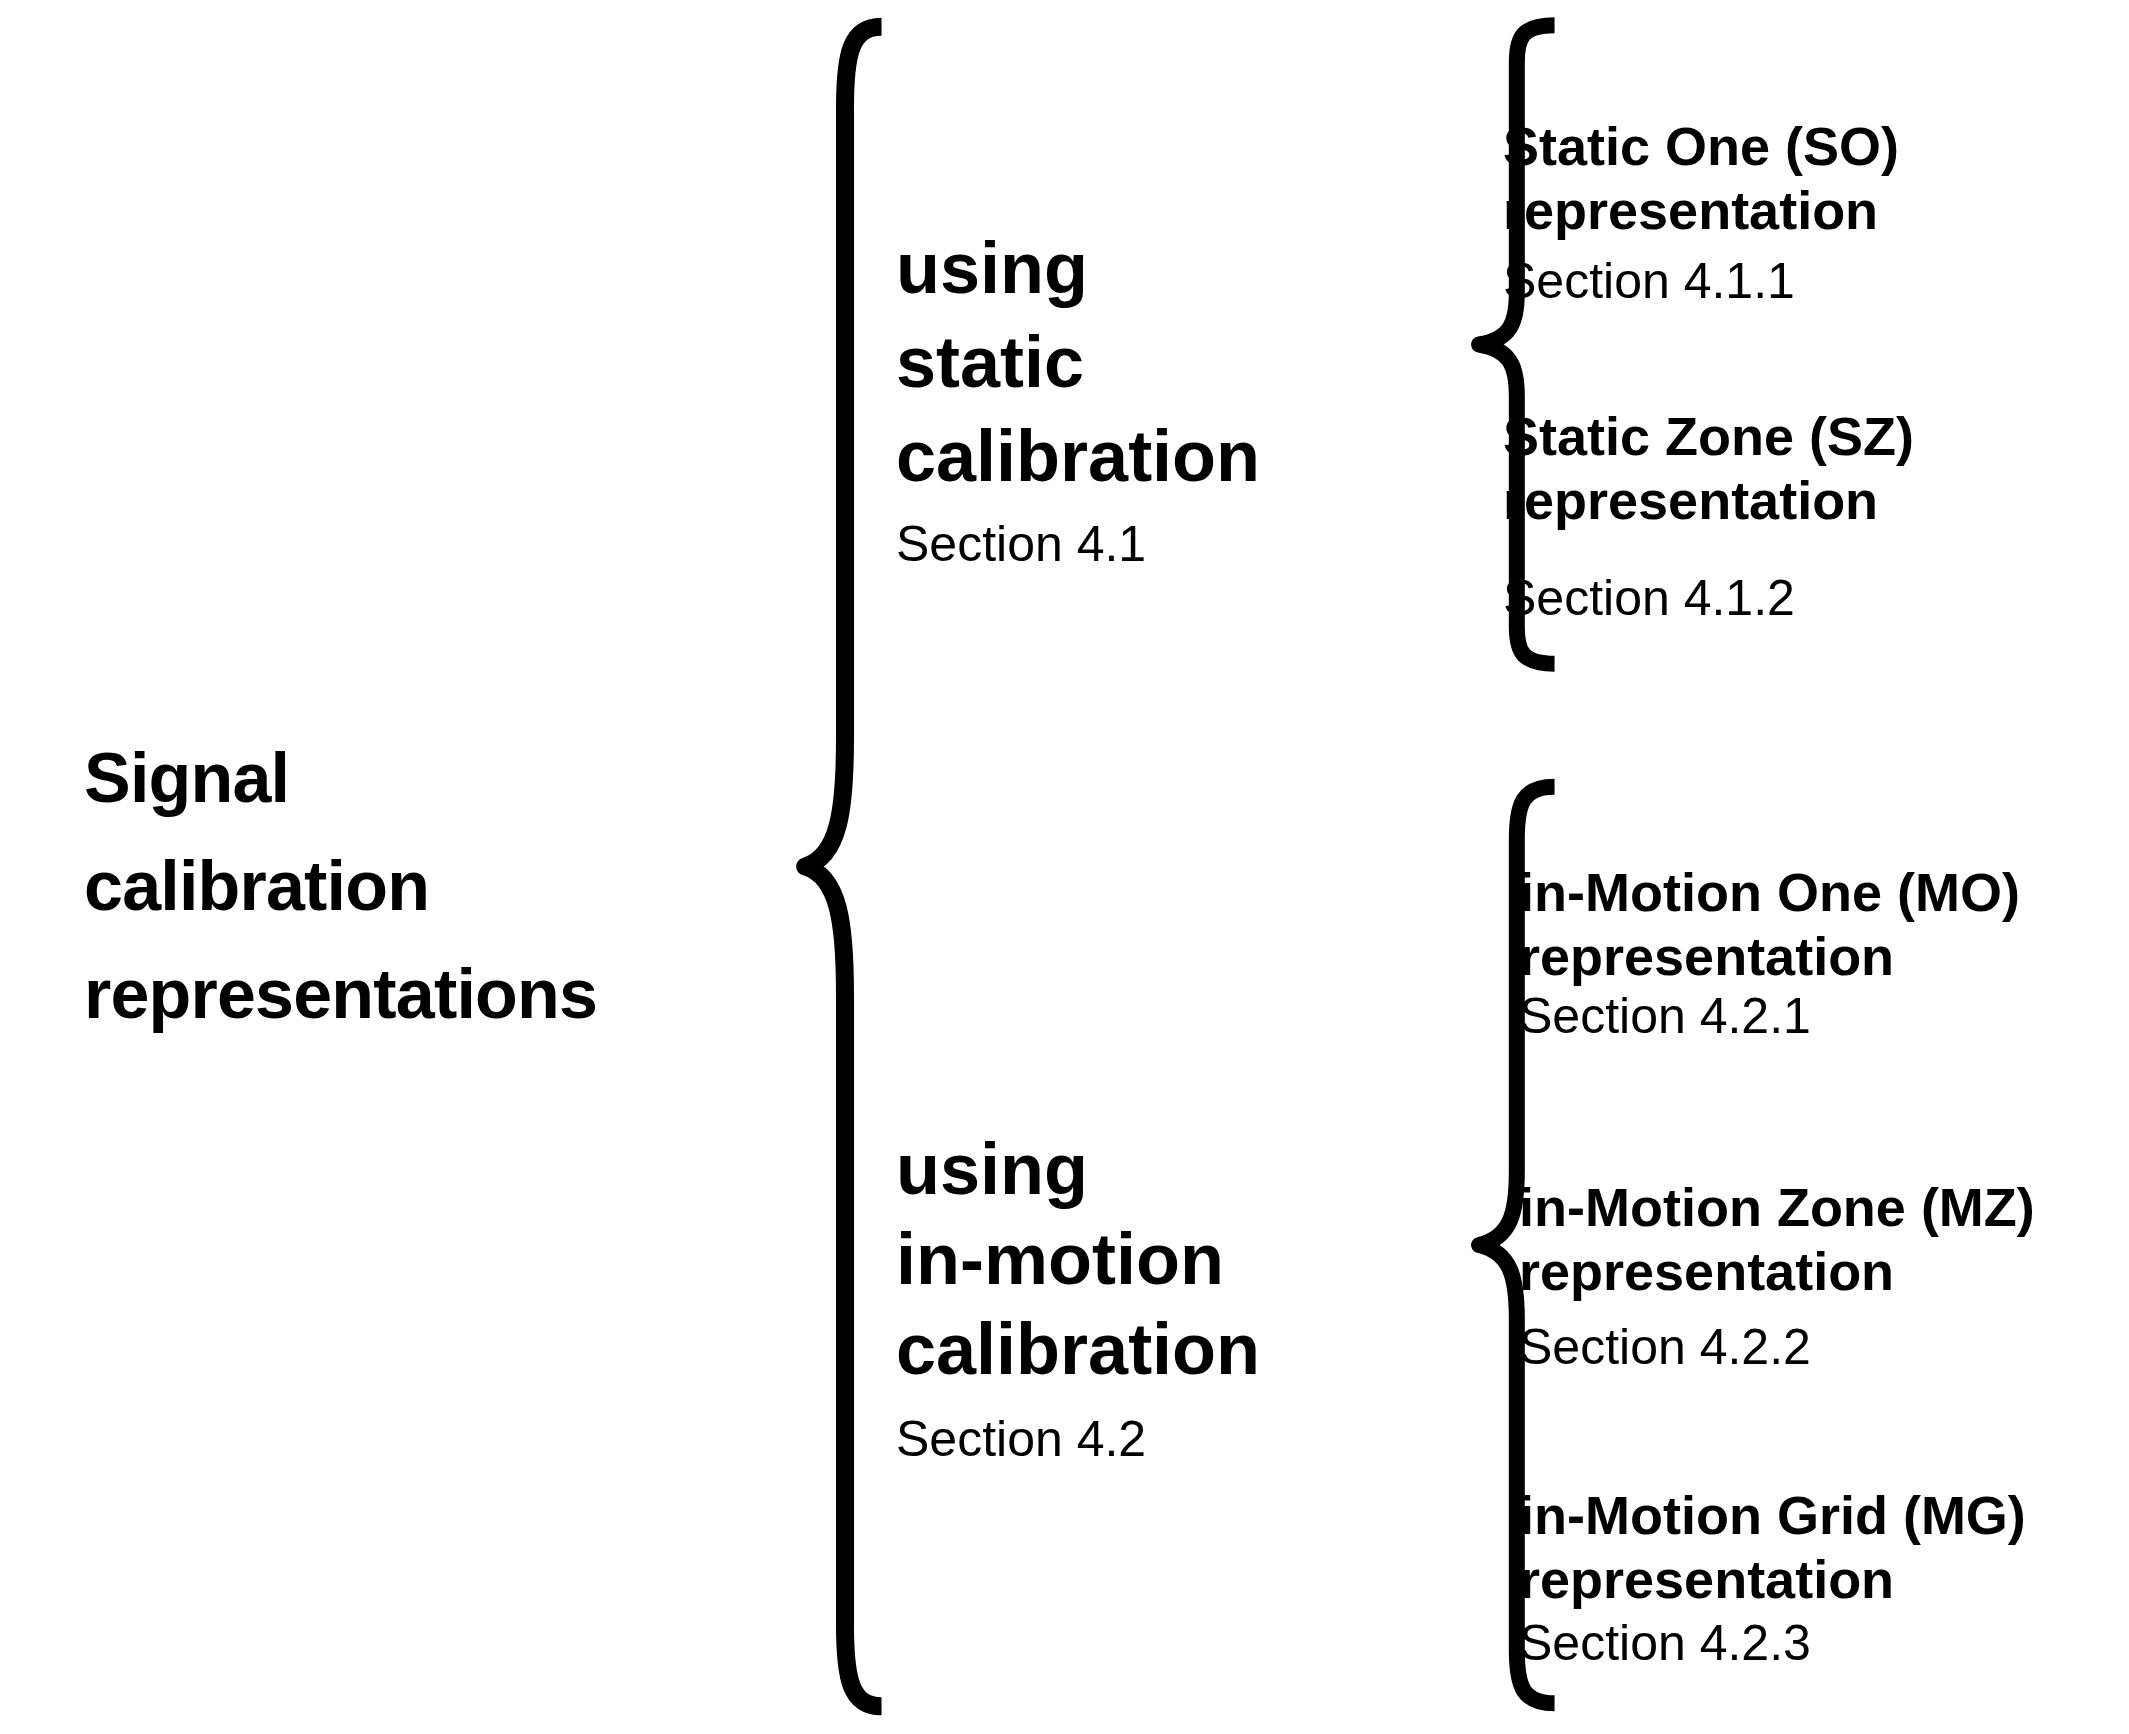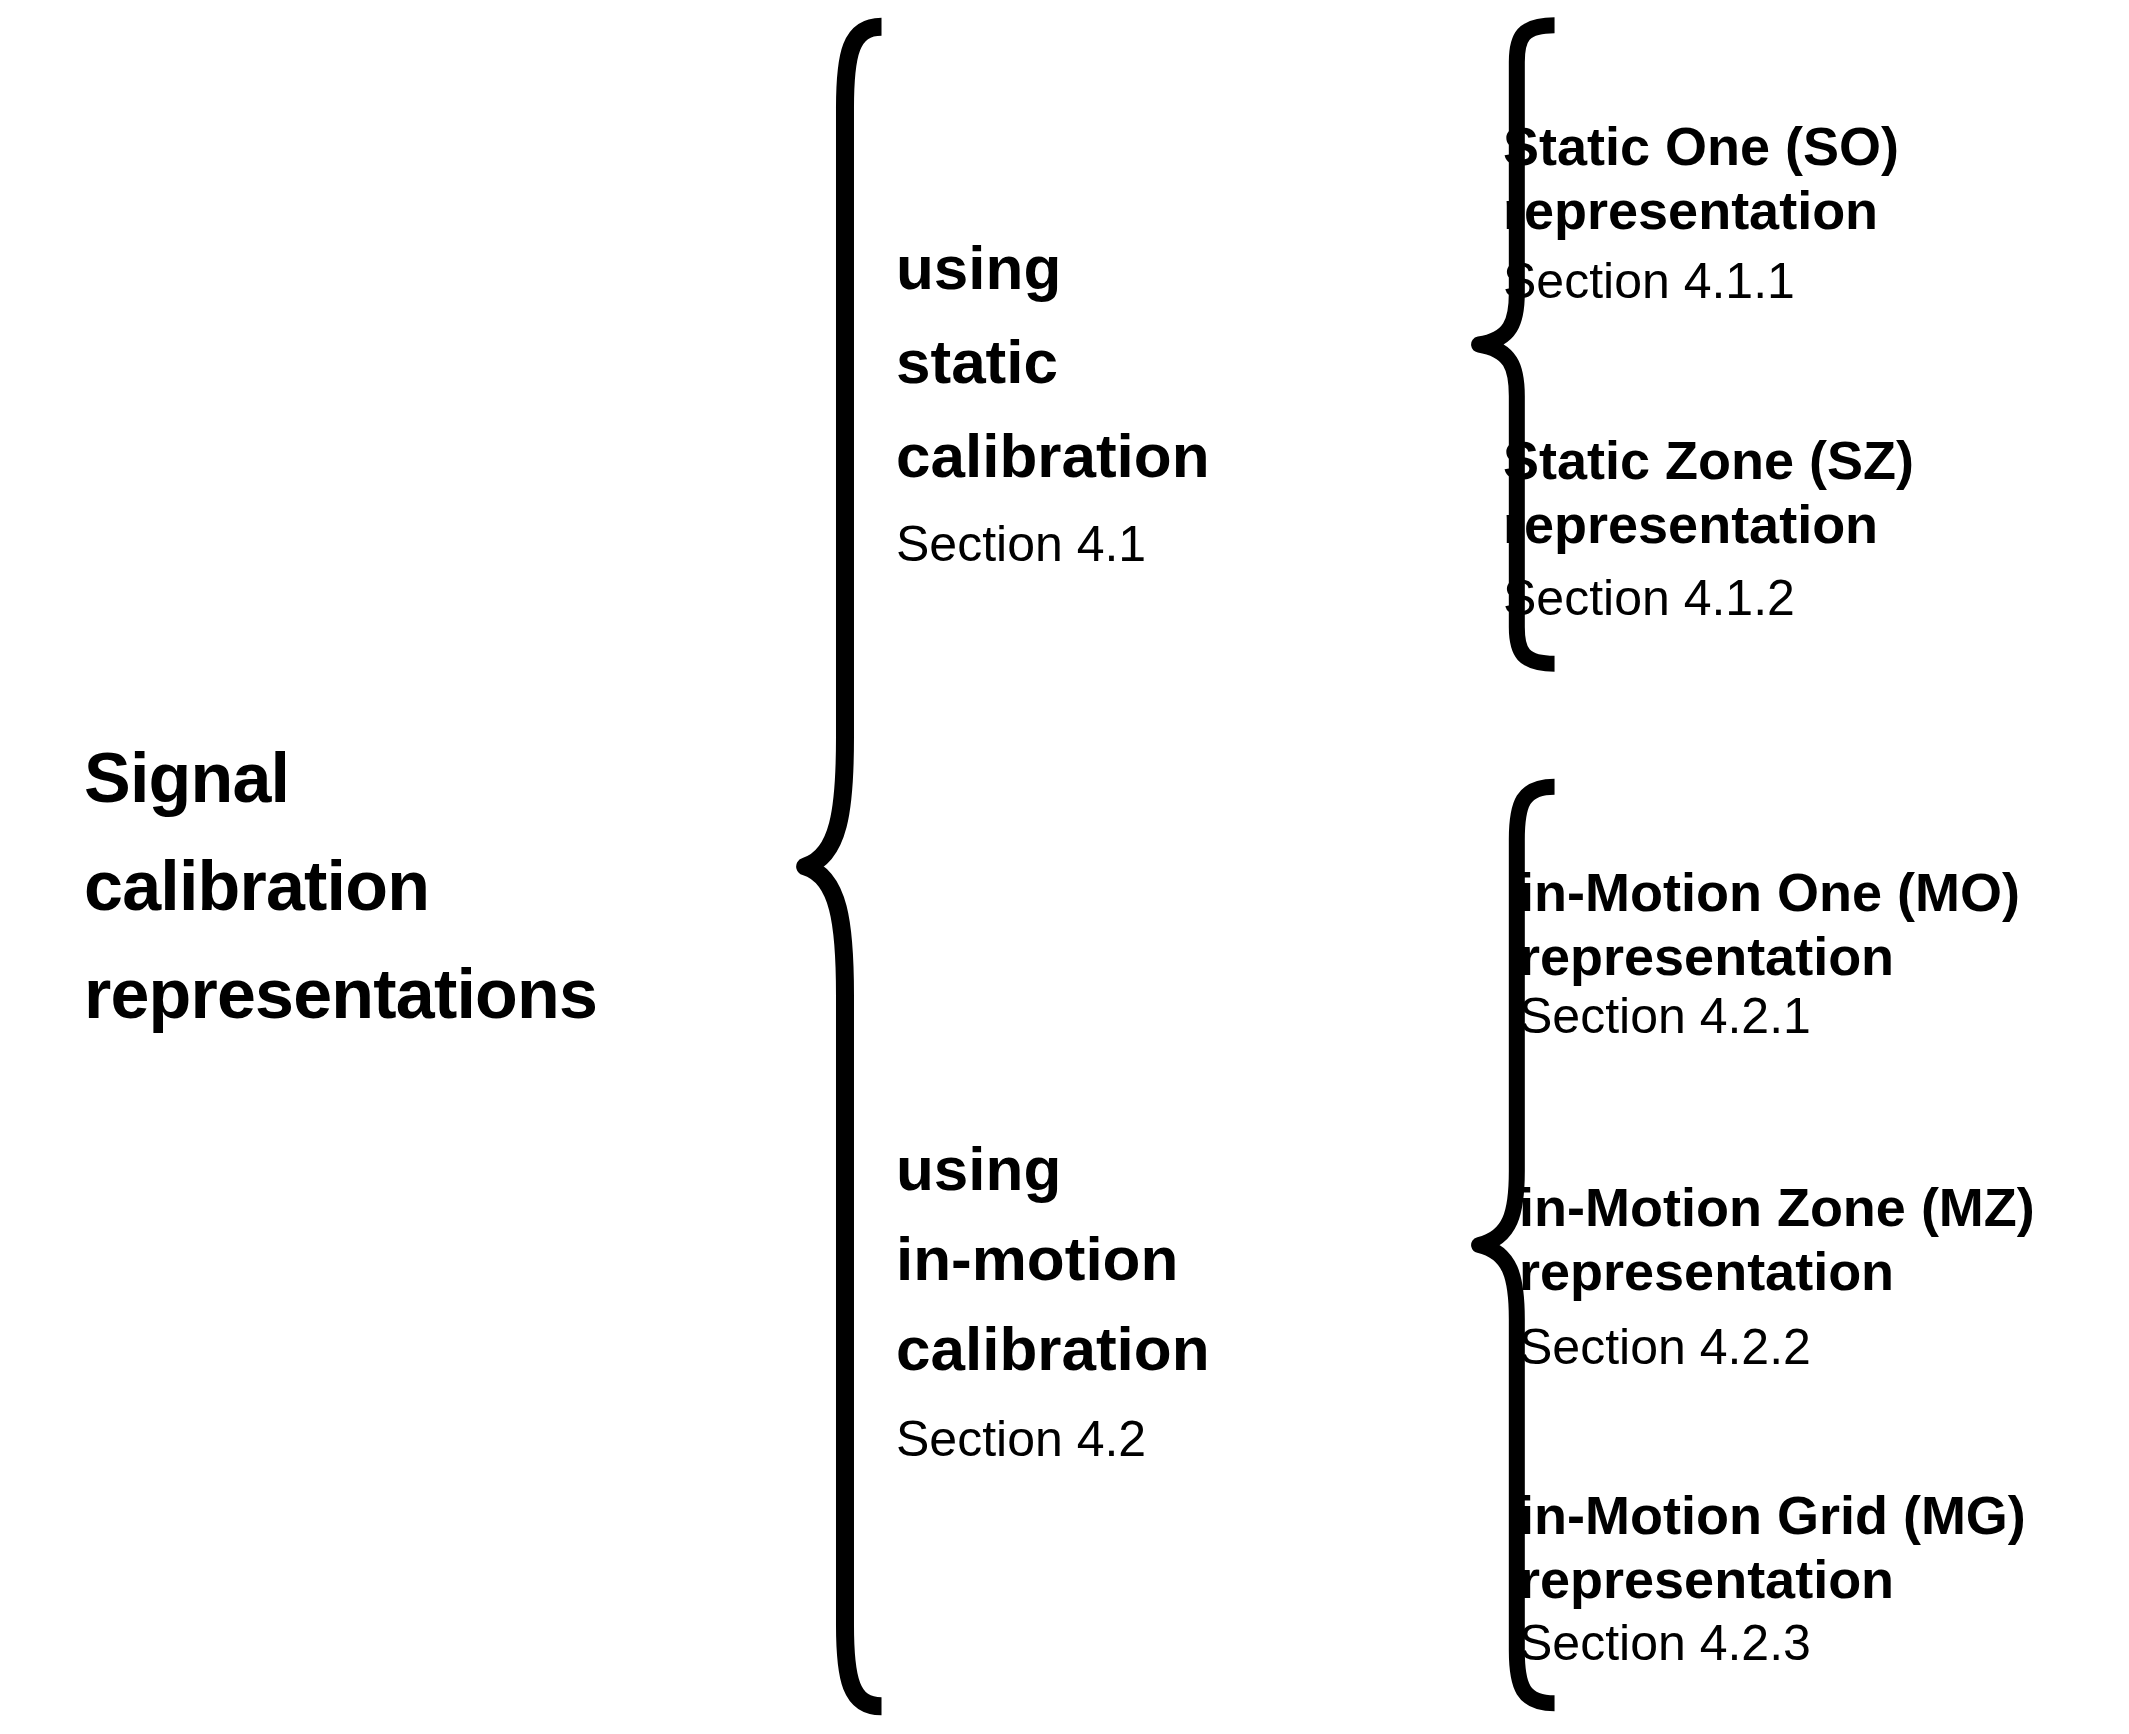--- a/index.html
+++ b/index.html
@@ -11,21 +11,21 @@
   }
   .abs{position:absolute;}
   .center{text-align:left;}
   .root-title{
     left:84px;top:724px;width:840px;
     font-size:70px;line-height:108px;font-weight:bold;
     letter-spacing:-0.8px;
   }
   .grp-label{
     left:896px;width:560px;
-    font-size:62px;line-height:94px;font-weight:bold;
+    font-size:72px;line-height:94px;font-weight:bold;
   }
   .grp-label.b{line-height:90px;}
   .section-txt{
     left:896px;width:560px;
     font-size:50px;line-height:50px;font-weight:normal;
   }
   .leaf-title{
     font-size:54px;line-height:64px;font-weight:bold;
   }
   .leaf-section{
@@ -69,21 +69,21 @@
     <path style="stroke-width:16px" d="M 97 5 C 58 5 51 24 51 62 L 51 420 C 51 464 44 492 5 500 C 44 508 51 536 51 580 L 51 938 C 51 976 58 995 97 995"></path>
   </svg>
 </div>
 
 <div class="abs center leaf-title leafA" style="top:114px;">
   <span class="line">Static One (SO)</span>
   <span class="line">representation</span>
 </div>
 <div class="abs center leaf-section leafA" style="top:256px;">Section 4.1.1</div>
 
-<div class="abs center leaf-title leafA" style="top:428px;">
+<div class="abs center leaf-title leafA" style="top:404px;">
   <span class="line">Static Zone (SZ)</span>
   <span class="line">representation</span>
 </div>
 <div class="abs center leaf-section leafA" style="top:573px;">Section 4.1.2</div>
 
 <div class="abs center grp-label b" style="top:1124px;">
   <span class="line">using</span>
   <span class="line">in-motion</span>
   <span class="line">calibration</span>
 </div>

